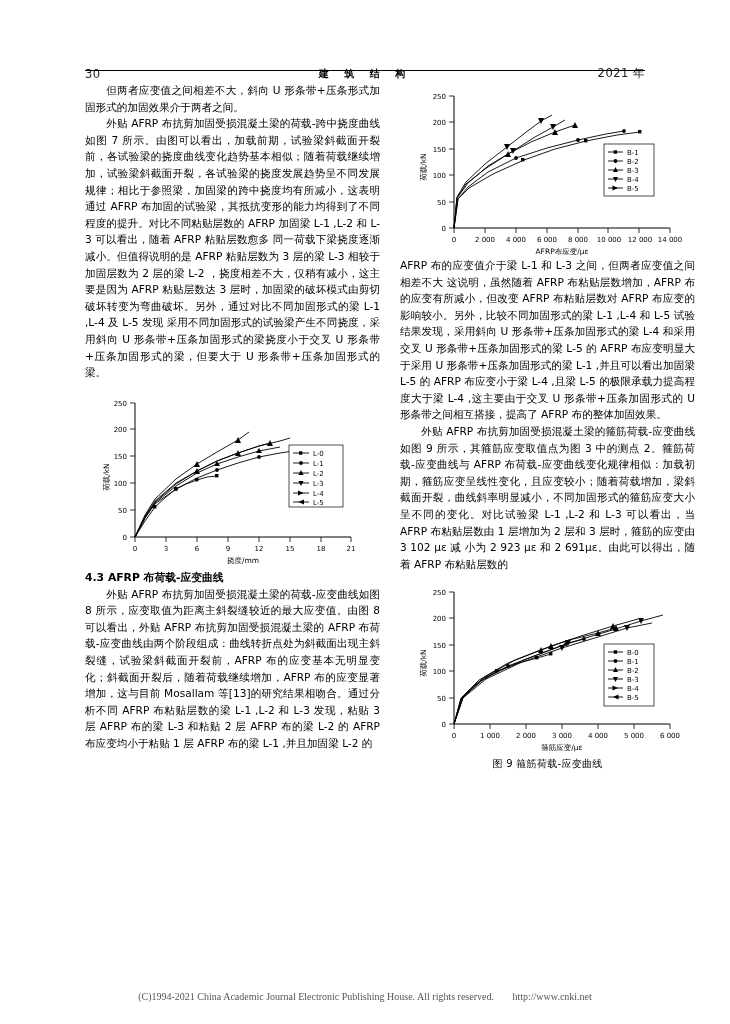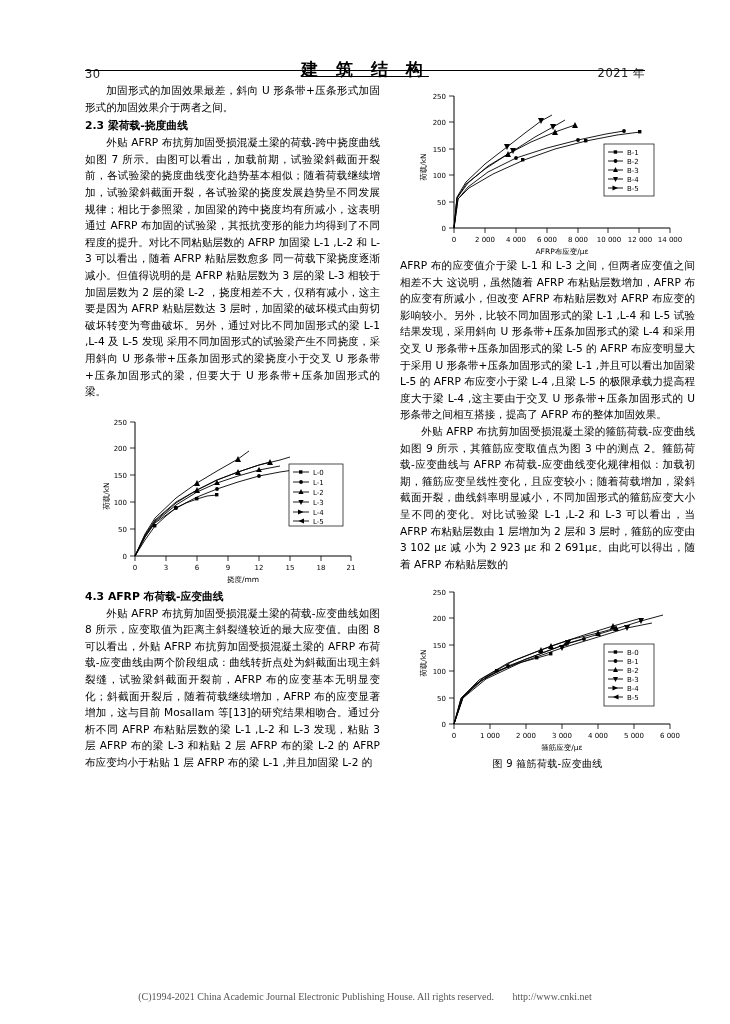--- a/index.html
+++ b/index.html
@@ -17,25 +17,24 @@
   }
   
   .header{
     position:absolute;left:85px;right:85px;top:50px;
     display:flex;align-items:flex-end;justify-content:space-between;
     font-size:11.5px;
     letter-spacing:.5px;
   }
   .header .pno{font-size:11.5px;color:#222;}
   .header .jtitle{
-    font-size:17px;letter-spacing:6px;font-weight:bold;
+    font-size:10px;letter-spacing:6px;font-weight:bold;
     position:absolute;left:50%;transform:translateX(-50%);
     bottom:0;
     white-space:nowrap;
-    text-decoration:underline;
   }
   .header .year{font-size:11.5px;color:#222;margin-top:16px;}
   .rule{
     position:absolute;left:85px;right:85px;top:70px;
     border-top:1px solid #000;height:0;
   }
   
   .col{
     position:absolute;top:82px;width:295px;
     font-size:10.6px;line-height:16.6px;
@@ -78,22 +77,21 @@
 <div class="page">
 
   <div class="header">
     <span class="pno">30</span>
     <span class="jtitle">建 筑 结 构</span>
     <span class="year">2021 年</span>
   </div>
   <div class="rule"></div>
 
   <div class="col left">
-    <p>加固形式的加固效果最差，斜向 U 形条带+压条形式加固形式的加固效果介于两者之间。</p>
-    <h3>2.3  梁荷载-挠度曲线</h3>
+    <p>但两者应变值之间相差不大，斜向 U 形条带+压条形式加固形式的加固效果介于两者之间。</p>
     <p>外贴 AFRP 布抗剪加固受损混凝土梁的荷载-跨中挠度曲线如图 7 所示。由图可以看出，加载前期，试验梁斜截面开裂前，各试验梁的挠度曲线变化趋势基本相似；随着荷载继续增加，试验梁斜截面开裂，各试验梁的挠度发展趋势呈不同发展规律；相比于参照梁，加固梁的跨中挠度均有所减小，这表明通过 AFRP 布加固的试验梁，其抵抗变形的能力均得到了不同程度的提升。对比不同粘贴层数的 AFRP 加固梁 L-1 ,L-2 和 L-3 可以看出，随着 AFRP 粘贴层数愈多 同一荷载下梁挠度逐渐减小。但值得说明的是 AFRP 粘贴层数为 3 层的梁 L-3 相较于加固层数为 2 层的梁 L-2 ，挠度相差不大，仅稍有减小，这主要是因为 AFRP 粘贴层数达 3 层时，加固梁的破坏模式由剪切破坏转变为弯曲破坏。另外，通过对比不同加固形式的梁 L-1 ,L-4 及 L-5 发现 采用不同加固形式的试验梁产生不同挠度，采用斜向 U 形条带+压条加固形式的梁挠度小于交叉 U 形条带+压条加固形式的梁，但要大于 U 形条带+压条加固形式的梁。</p>
 
     <div class="figbox">
       <svg width="280" height="180" viewBox="0 0 280 180">
 
         <polyline class="axis" points="42,150 42,16"></polyline>
         <polyline class="axis" points="42,150 258,150"></polyline>
 
         <g>
           <line class="tick" x1="42" y1="150" x2="37" y2="150"></line>

